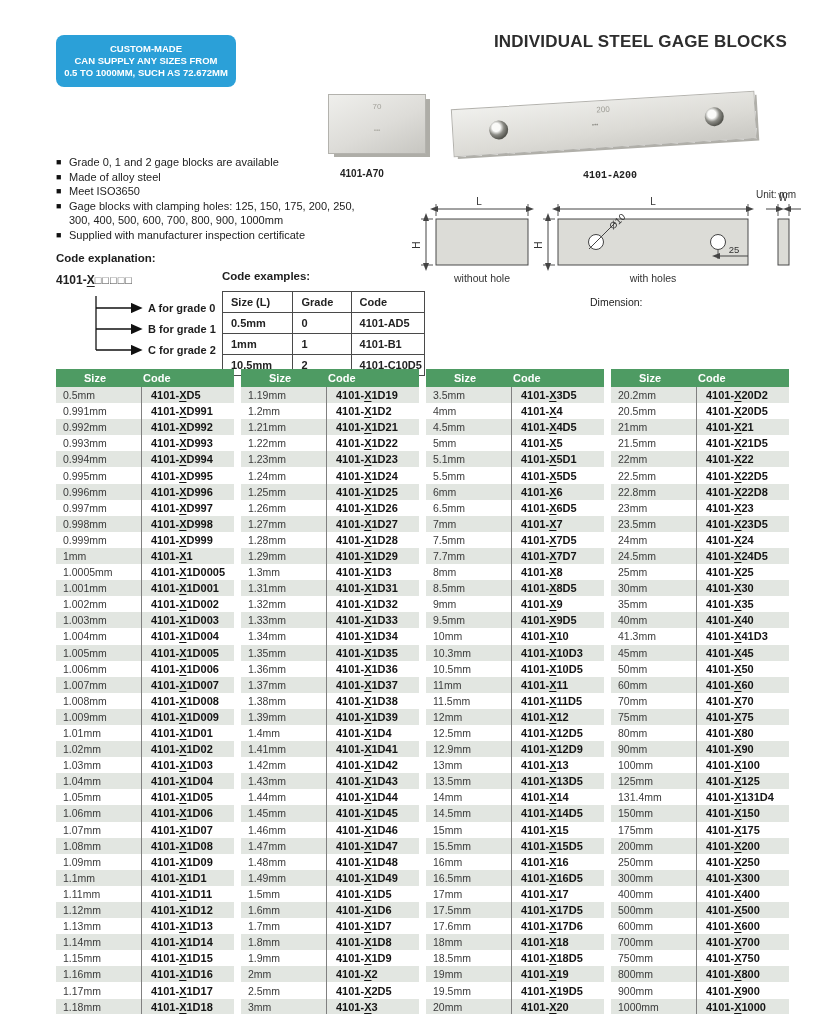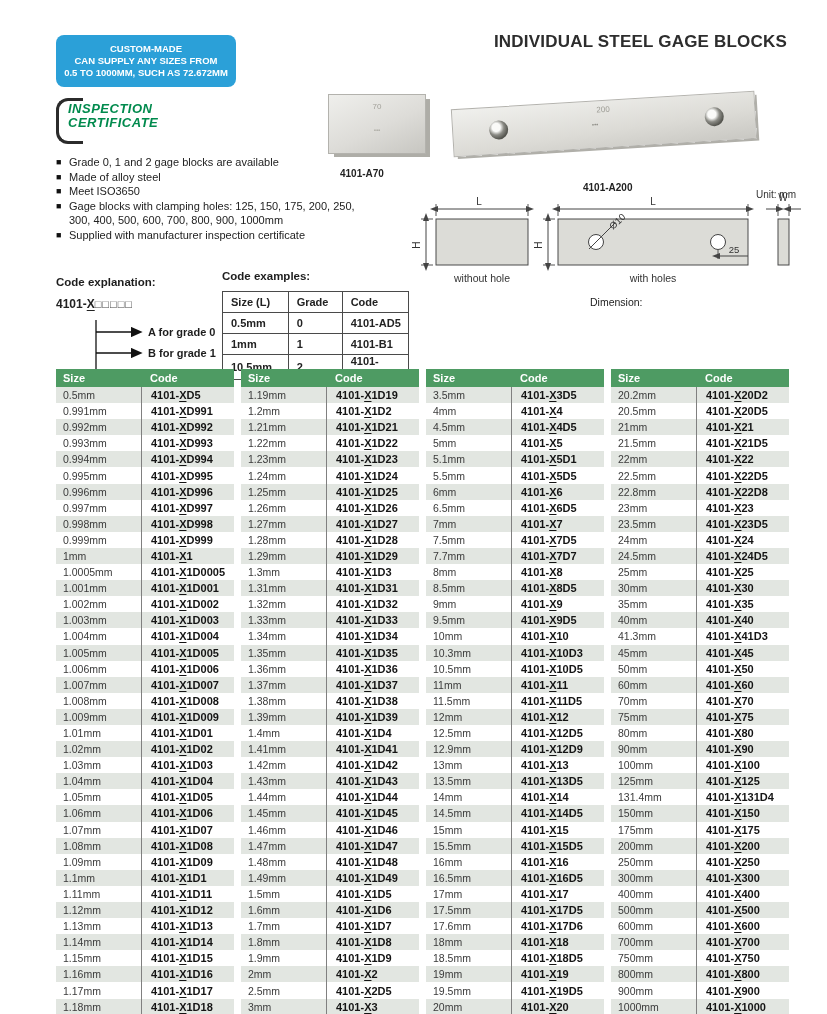--- a/index.html
+++ b/index.html
@@ -40,51 +40,51 @@
   .hole{position:absolute;width:19px;height:19px;border-radius:50%;
         background:radial-gradient(circle at 38% 36%,#fafaf8 24%,#8b8b85 45%,#55554f 70%);}
   .barA200 .mark{position:absolute;top:4px;width:100%;text-align:center;font-size:8px;color:#9c9b94;}
   .barA200 .brand{position:absolute;top:20px;left:46%;font-size:6px;color:#8e8d86;}
 
   
   .drawing{position:absolute;left:400px;top:178px;}
   .drawing text{font-family:"Liberation Sans",sans-serif;fill:#333;}
 
   
-  .codeexp{position:absolute;left:56px;top:268px;width:170px;}
+  .codeexp{position:absolute;left:56px;top:244px;width:170px;}
   .sect-head{font-size:11.5px;font-weight:bold;color:#1d1d1d;}
   .pattern{margin-top:9px;font-size:12px;font-weight:bold;color:#222;}
   .pattern u{text-underline-offset:2px;}
   .pattern .boxes{font-size:11px;letter-spacing:1px;color:#444;font-weight:normal;}
   .gradetree{position:absolute;left:34px;top:44px;}
   .gradetree text{font-family:"Liberation Sans",sans-serif;font-weight:bold;font-size:11px;fill:#1d1d1d;}
 
   
-  .codeex{position:absolute;left:222px;top:262px;width:187px;}
+  .codeex{position:absolute;left:222px;top:262px;width:203px;}
   table.ex{border-collapse:collapse;margin-top:9px;padding-left:30px;}
   table.ex td,table.ex th{border:1px solid #4a4a4a;font-size:11px;font-weight:bold;color:#222;
          height:20px;padding:0 0 0 8px;text-align:left;}
   table.ex{border:1.5px solid #3a3a3a;}
   .exc0{width:72px;}.exc1{width:58px;}.exc2{width:80px;}
 
   
   .dims{position:absolute;left:590px;top:288px;width:216px;}
   .dims .sect-head{font-weight:normal;font-size:10.5px;color:#222;}
   table.dim{border-collapse:collapse;margin-top:4px;border:1.5px solid #555;}
   table.dim td,table.dim th{border:1px solid #555;font-size:10.5px;color:#333;height:18px;
         padding:0 4px 0 6px;font-weight:normal;text-align:left;}
   table.dim th{color:#444;}
   .dimc0{width:98px;}.dimc1{width:48px;text-align:center !important;}.dimc2{width:48px;text-align:center !important;}
 
   
   .tables{position:absolute;left:56px;top:361px;display:flex;gap:7px;}
   .size-table{width:178px;}
   .st-head{display:flex;background:#4e9b63;height:18px;align-items:center;}
   .st-hcell{color:#fff;font-weight:bold;font-size:11px;}
-  .st-hcell.c0{width:78px;padding-left:7px;}
+  .st-hcell.c0{width:78px;padding-left:0;text-align:center;}
   .st-hcell.c1{flex:1;padding-left:9px;}
   .st-row{display:flex;height:16.1px;align-items:center;}
   .st-row.odd{background:#e2e6e1;}
   .st-row.even{background:#fff;}
   .st-cell{white-space:nowrap;}
   .st-cell.c0{width:78px;padding-left:7px;font-size:10.5px;color:#3a3a3a;}
   .st-cell.c1{flex:1;align-self:stretch;display:flex;align-items:center;border-left:1px solid #808080;
               padding-left:9px;font-size:11px;font-weight:bold;color:#141414;}
   .st-cell.c1 u{text-underline-offset:2px;}
 </style>
@@ -94,27 +94,20 @@
 <div class="page">
 
   <div class="badge">
     <div>CUSTOM-MADE</div>
     <div>CAN SUPPLY ANY SIZES FROM</div>
     <div>0.5 TO 1000MM, SUCH AS 72.672MM</div>
   </div>
 
   <div class="title">INDIVIDUAL STEEL GAGE BLOCKS</div>
 
-  <div class="cert">
-    <div class="cert-bracket"></div>
-    <div class="cert-text">
-      <div>INSPECTION</div>
-      <div>CERTIFICATE</div>
-    </div>
-  </div>
 
   <div class="features">
     <div class="feat">
         <span class="bullet">■</span>
         <span class="ftext">Grade 0, 1 and 2 gage blocks are available</span>
       </div>
     <div class="feat">
         <span class="bullet">■</span>
         <span class="ftext">Made of alloy steel</span>
       </div>
@@ -137,21 +130,21 @@
     <div class="brand">▪▪▪</div>
   </div>
   <div class="plabel" style="left:340px;top:160px;">4101-A70</div>
 
   <div class="barA200">
     <div class="mark">200</div>
     <div class="brand">▪▪▪</div>
     <div class="hole" style="left:36px;top:13px;"></div>
     <div class="hole" style="left:252px;top:13px;"></div>
   </div>
-  <div class="plabel" style="left:583px;top:174px;">4101-A200</div>
+  <div class="plabel" style="left:583px;top:162px;font-family:Liberation Mono, monospace;">4101-A200</div>
 
   <svg class="drawing" width="422" height="102" viewBox="0 0 422 102">
     <defs>
       <marker id="aL" markerWidth="8" markerHeight="6" refX="7" refY="3" orient="auto">
           <path d="M8,0 L0,3 L8,6 z" fill="#444"></path>
         </marker>
       <marker id="aR" markerWidth="8" markerHeight="6" refX="1" refY="3" orient="auto">
           <path d="M0,0 L8,3 L0,6 z" fill="#444"></path>
         </marker>
     </defs>

